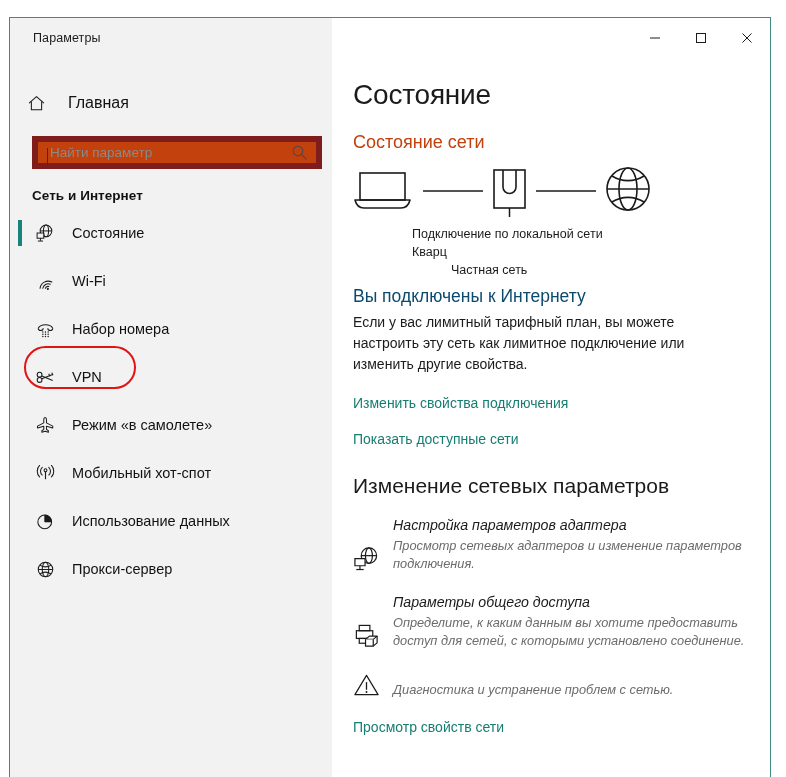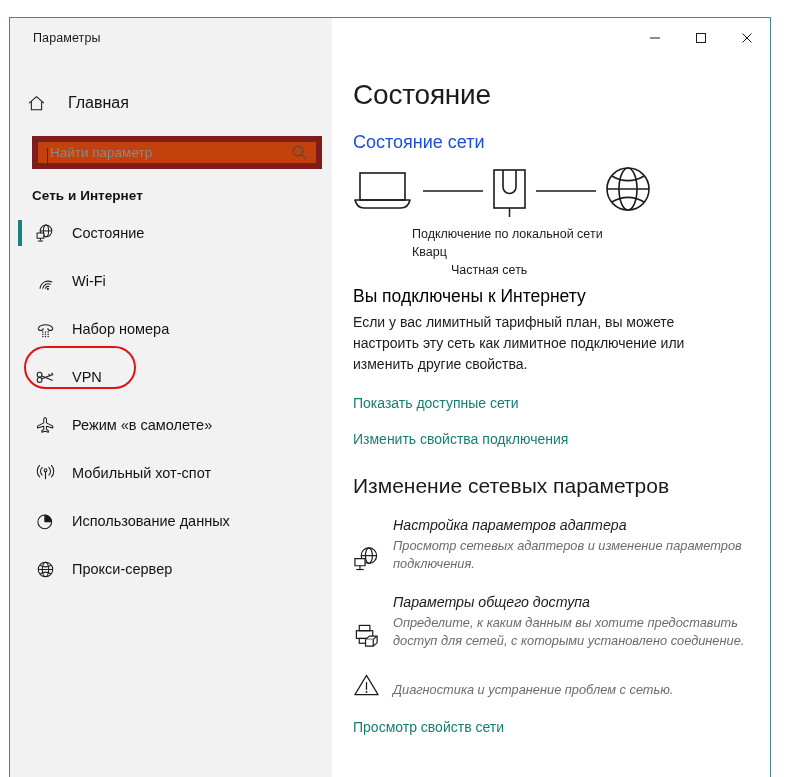--- a/index.html
+++ b/index.html
@@ -222,21 +222,21 @@
   #page-title {
     font-size: 28px;
     color: #1b1b1b;
     font-weight: normal;
     margin: 21px 0 0 0;
     letter-spacing: -.2px;
   }
 
   #status-subtitle {
     font-size: 18px;
-    color: #1d4ed8;
+    color: #c2410c;
     margin: 21px 0 0 0;
     font-weight: normal;
   }
 
   
   #net-diagram {
     margin-top: 14px;
     position: relative;
     height: 112px;
     text-decoration: underline;
@@ -247,21 +247,21 @@
     font-size: 12.5px;
     color: #1b1b1b;
     white-space: nowrap;
   }
   #label-conn  { left: 59px;  top: 60px; }
   #label-name  { left: 59px;  top: 78px; }
   #label-type  { left: 98px;  top: 96px; }
 
   #connected-heading {
     font-size: 17.5px;
-    color: #000000;
+    color: #0c4a6e;
     margin: 7px 0 0 0;
     font-weight: normal;
   }
   #connected-desc {
     font-size: 14px;
     color: #1b1b1b;
     line-height: 21px;
     margin: 5px 0 0 0;
     width: 376px;
   }
@@ -519,22 +519,22 @@
           </g>
         </svg>
         <span class="diag-label" id="label-conn">Подключение по локальной сети</span>
         <span class="diag-label" id="label-name">Кварц</span>
         <span class="diag-label" id="label-type">Частная сеть</span>
       </div>
 
       <h3 id="connected-heading">Вы подключены к Интернету</h3>
       <p id="connected-desc">Если у вас лимитный тарифный план, вы можете настроить эту сеть как лимитное подключение или изменить другие свойства.</p>
 
+      <a class="link" href="#">Изменить свойства подключения</a>
       <a class="link" href="#">Показать доступные сети</a>
-      <a class="link" href="#">Изменить свойства подключения</a>
 
       <h2 id="change-params-title">Изменение сетевых параметров</h2>
 
       <div id="settings-rows">
 
         <div class="settings-row">
           <span class="ico">
             <svg width="27" height="27" viewBox="0 0 28 28">
               <circle cx="16.5" cy="10" r="8" fill="none" stroke="#1b1b1b" stroke-width="1.25"></circle>
               <ellipse cx="16.5" cy="10" rx="3.6" ry="8" fill="none" stroke="#1b1b1b" stroke-width="1.25"></ellipse>

